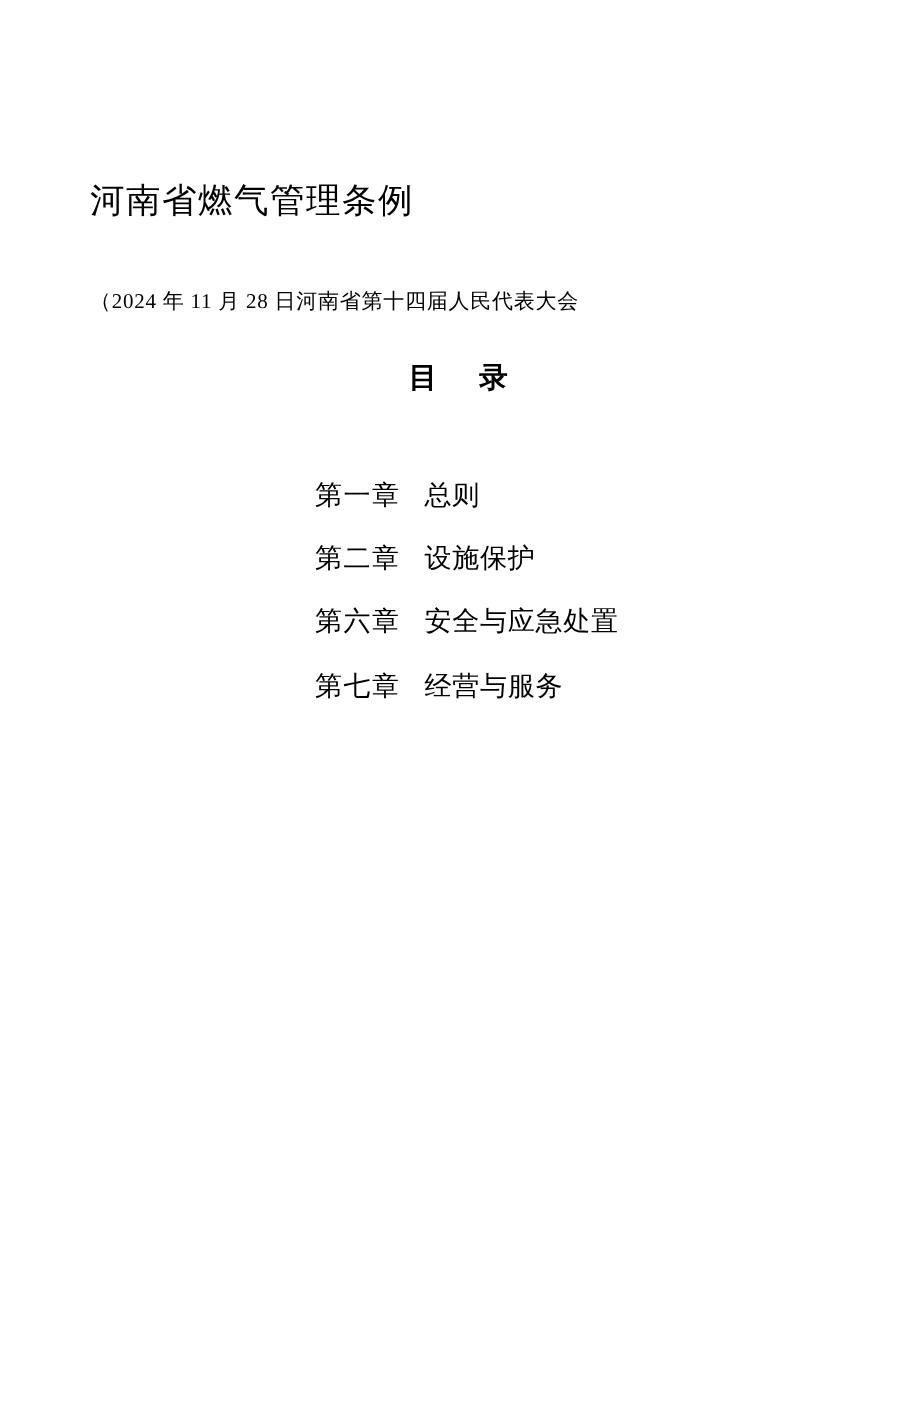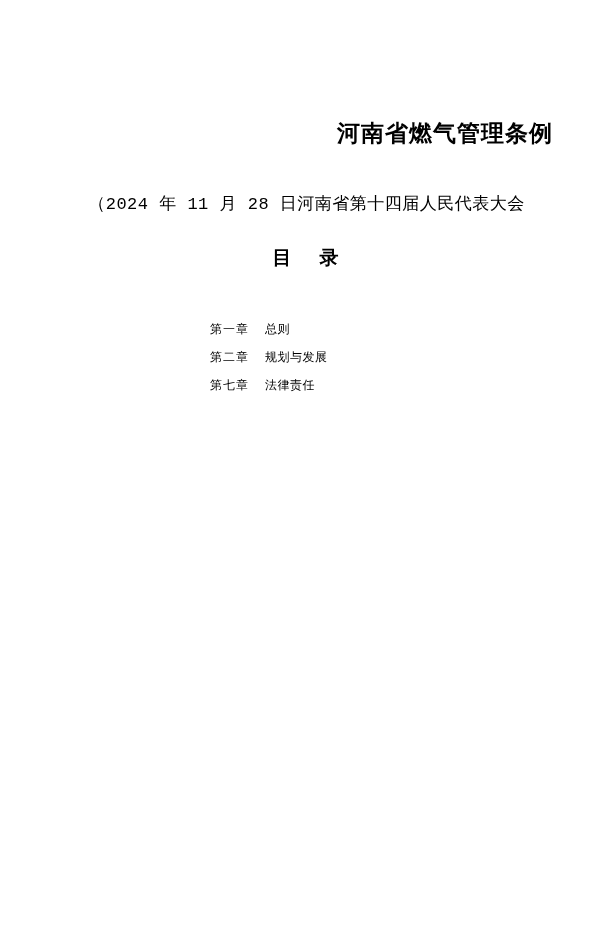--- a/index.html
+++ b/index.html
@@ -16,35 +16,34 @@
     overflow: hidden;
   }
   .page {
     width: 613px;
     height: 940px;
     position: relative;
     box-sizing: border-box;
     padding: 0 60px;
   }
   .doc-title {
-    text-align: right;
+    text-align: left;
     font-size: 23px;
-    font-weight: bold;
+    font-weight: normal;
     letter-spacing: 1px;
     margin-top: 118px;
     line-height: 1.4;
     font-family: "Liberation Serif", "DejaVu Serif", serif;
   }
   .doc-subtitle {
-    text-align: center;
-    font-size: 17px;
+    font-size: 14px;
     line-height: 2.0;
     margin-top: 38px;
     letter-spacing: 0.5px;
-    font-family: Liberation Mono, monospace;
+    font-family: Liberation Serif, serif;
   }
   .doc-subtitle .sub-line {
     display: block;
     white-space: nowrap;
   }
   .toc-heading {
     text-align: center;
     font-size: 19px;
     font-weight: bold;
     margin-top: 23px;
@@ -52,21 +51,21 @@
   }
   .toc-heading .gap {
     display: inline-block;
     width: 26px;
   }
   .toc-list {
     margin-top: 44px;
     padding-left: 150px;
   }
   .toc-item {
-    font-size: 12px;
+    font-size: 18px;
     line-height: 2.34;
     white-space: nowrap;
     font-family: "Liberation Serif", "DejaVu Serif", serif;
   }
   .toc-item .chap {
     display: inline-block;
     letter-spacing: 1px;
   }
   .toc-item .chap-title {
     display: inline-block;
@@ -87,20 +86,23 @@
 
   <div class="toc-heading">
     <span>目</span><span class="gap"></span><span>录</span>
   </div>
 
   <div class="toc-list">
     <div class="toc-item">
       <span class="chap">第一章</span><span class="chap-title">总则</span>
     </div>
     <div class="toc-item">
-      <span class="chap">第二章</span><span class="chap-title">规划与发展</span>
+      <span class="chap">第二章</span><span class="chap-title">设施保护</span>
     </div>
     <div class="toc-item">
-      <span class="chap">第七章</span><span class="chap-title">法律责任</span>
+      <span class="chap">第六章</span><span class="chap-title">安全与应急处置</span>
+    </div>
+    <div class="toc-item">
+      <span class="chap">第七章</span><span class="chap-title">经营与服务</span>
     </div>
   </div>
 
 </div>
 
 </body></html>

